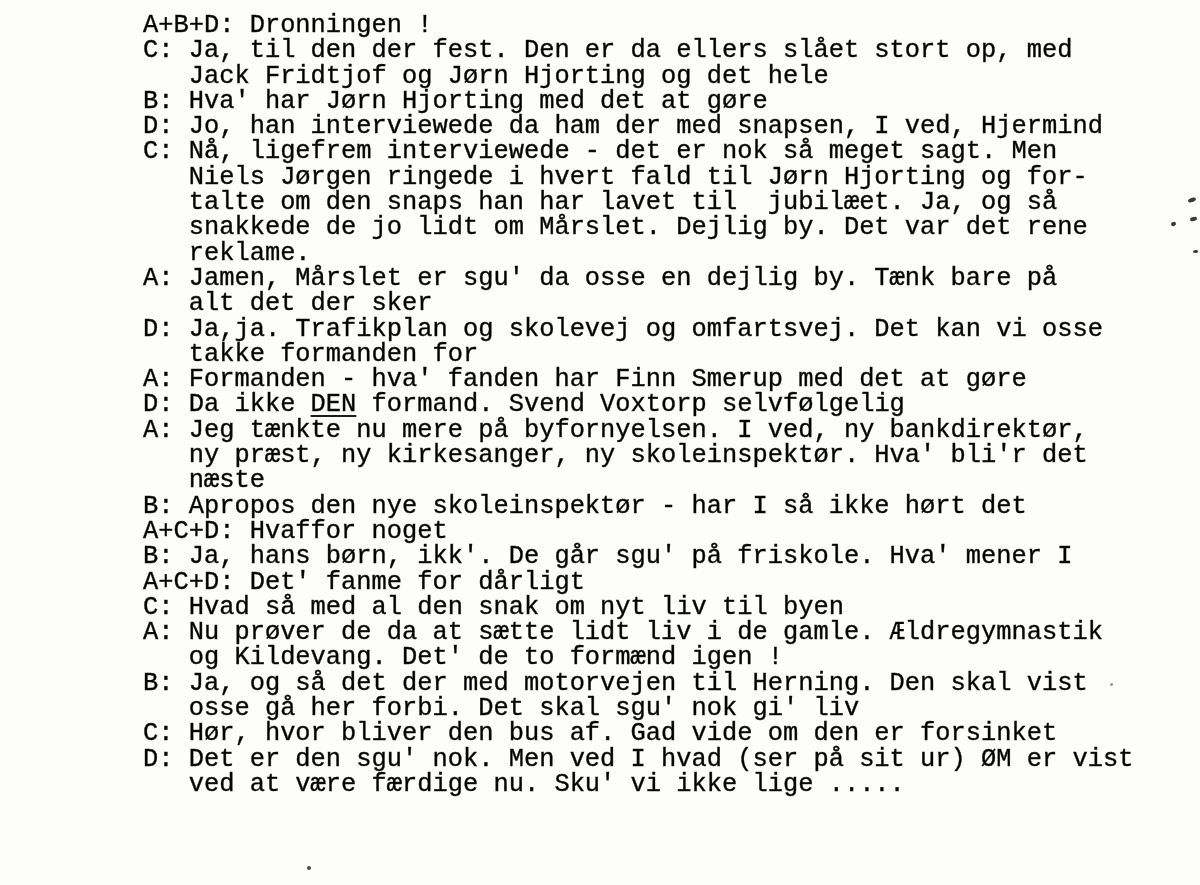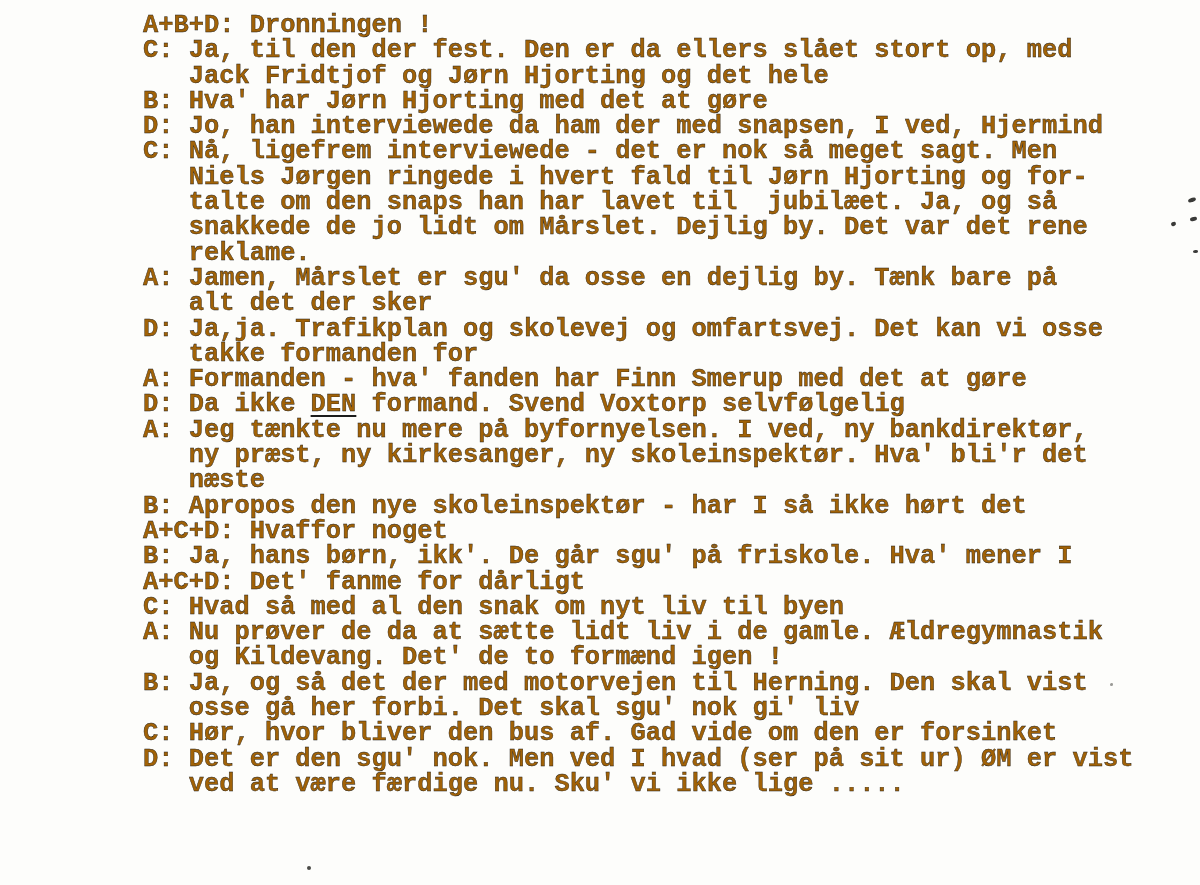--- a/index.html
+++ b/index.html
@@ -17,24 +17,23 @@
     overflow: hidden;
     font-family: "Liberation Mono", "DejaVu Sans Mono", monospace;
   }
   .text-block {
     position: absolute;
     left: 143px;
     top: 13px;
     font-size: 25.4px;
     line-height: 25.3px;
     white-space: pre;
-    color: #a16207;
+    color: #000000;
     -webkit-text-stroke: 0.4px #1c1c1c;
     letter-spacing: 0;
-    font-weight: bold;
   }
   .line { height: 25.3px; }
   .u {
     text-decoration: underline;
     text-decoration-thickness: 2px;
     text-underline-offset: 4px;
   }
   .speckle {
     position: absolute;
     background: #3a3a38;

